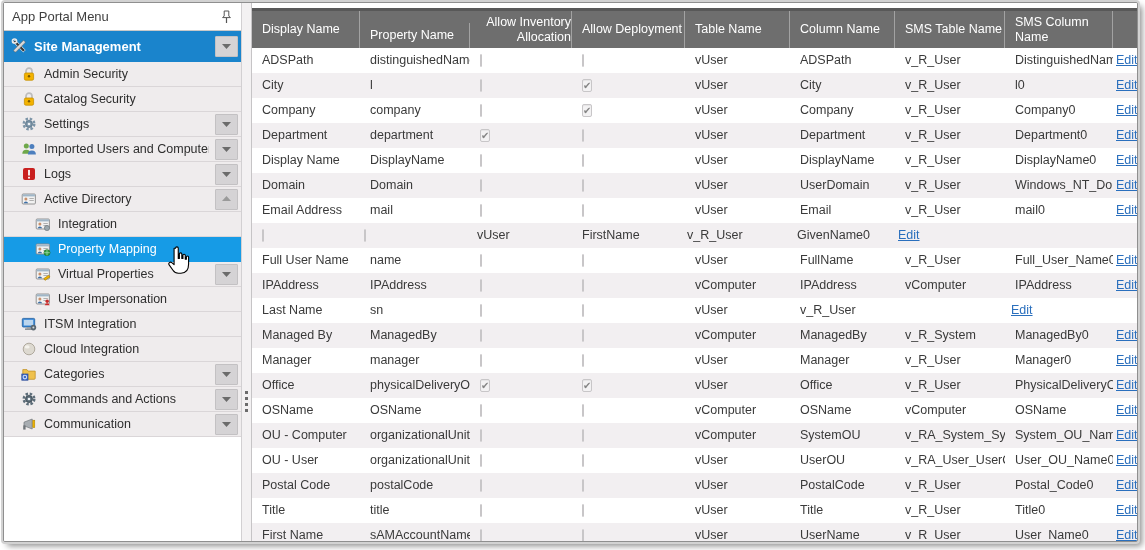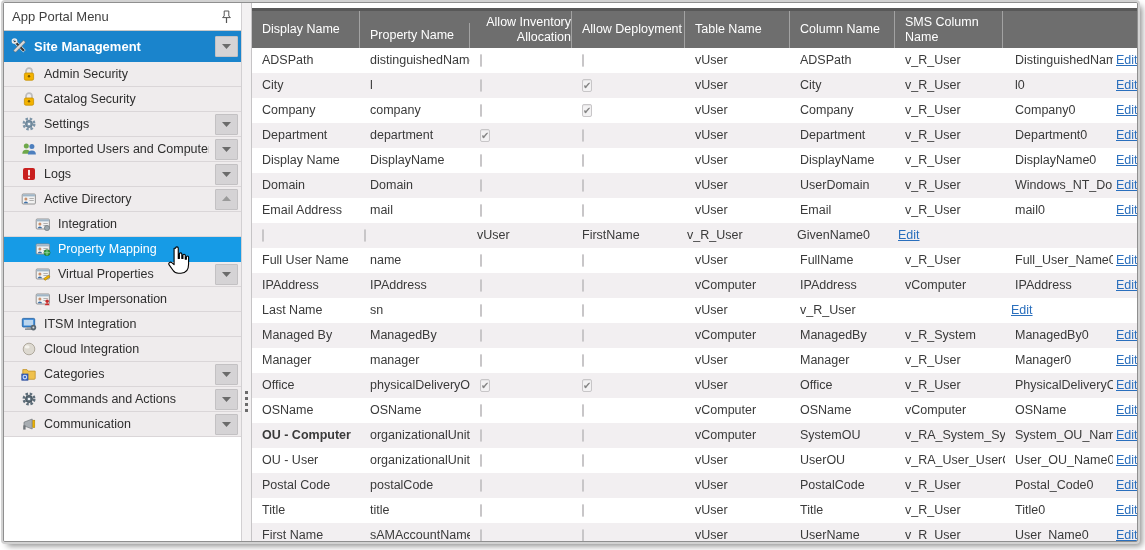--- a/index.html
+++ b/index.html
@@ -336,20 +336,21 @@
   </div>
 
   <div class="main">
     <div class="thead">
         <div class="hcell" style="flex: 0 0 108px; width: 108px;">Display Name</div>
         <div class="hcell" style="flex: 0 0 110px; width: 110px; margin-top: 12px;">Property Name</div>
         <div class="hcell" style="flex: 0 0 102px; width: 102px; text-align: right;">Allow Inventory Allocation</div>
         <div class="hcell" style="flex: 0 0 113px; width: 113px;">Allow Deployment</div>
         <div class="hcell" style="flex: 0 0 105px; width: 105px;">Table Name</div>
         <div class="hcell" style="flex: 0 0 105px; width: 105px;">Column Name</div>
+        <div class="hcell" style="flex: 0 0 110px; width: 110px;">SMS Table Name</div>
         <div class="hcell" style="flex: 0 0 108px; width: 108px;">SMS Column Name</div>
         <div class="hcell last" style="flex: 0 0 29px; width: 29px;"></div>
       </div>
     <div class="tbody">
         <div class="trow">
           <div class="cell" style="flex: 0 0 108px; width: 108px;">ADSPath</div>
           <div class="cell" style="flex: 0 0 110px; width: 110px;">distinguishedName</div>
           <div class="cell" style="flex: 0 0 102px; width: 102px;"><span class="cb"></span></div>
           <div class="cell" style="flex: 0 0 113px; width: 113px;"><span class="cb"></span></div>
           <div class="cell" style="flex: 0 0 105px; width: 105px;">vUser</div>
@@ -503,21 +504,21 @@
           <div class="cell" style="flex: 0 0 110px; width: 110px;">OSName</div>
           <div class="cell" style="flex: 0 0 102px; width: 102px;"><span class="cb"></span></div>
           <div class="cell" style="flex: 0 0 113px; width: 113px;"><span class="cb"></span></div>
           <div class="cell" style="flex: 0 0 105px; width: 105px;">vComputer</div>
           <div class="cell" style="flex: 0 0 105px; width: 105px;">OSName</div>
           <div class="cell" style="flex: 0 0 110px; width: 110px;">vComputer</div>
           <div class="cell" style="flex: 0 0 108px; width: 108px;">OSName</div>
           <div class="cell" style="flex: 0 0 29px; width: 29px; padding-left: 3px;"><span class="editlink">Edit</span></div>
         </div>
         <div class="trow alt">
-          <div class="cell" style="flex: 0 0 108px; width: 108px; font-weight: bold;">OU - Computer</div>
+          <div class="cell" style="flex: 0 0 108px; width: 108px;">OU - Computer</div>
           <div class="cell" style="flex: 0 0 110px; width: 110px;">organizationalUnit</div>
           <div class="cell" style="flex: 0 0 102px; width: 102px;"><span class="cb"></span></div>
           <div class="cell" style="flex: 0 0 113px; width: 113px;"><span class="cb"></span></div>
           <div class="cell" style="flex: 0 0 105px; width: 105px;">vComputer</div>
           <div class="cell" style="flex: 0 0 105px; width: 105px;">SystemOU</div>
           <div class="cell" style="flex: 0 0 110px; width: 110px;">v_RA_System_Syste</div>
           <div class="cell" style="flex: 0 0 108px; width: 108px;">System_OU_Name</div>
           <div class="cell" style="flex: 0 0 29px; width: 29px; padding-left: 3px;"><span class="editlink">Edit</span></div>
         </div>
         <div class="trow">

